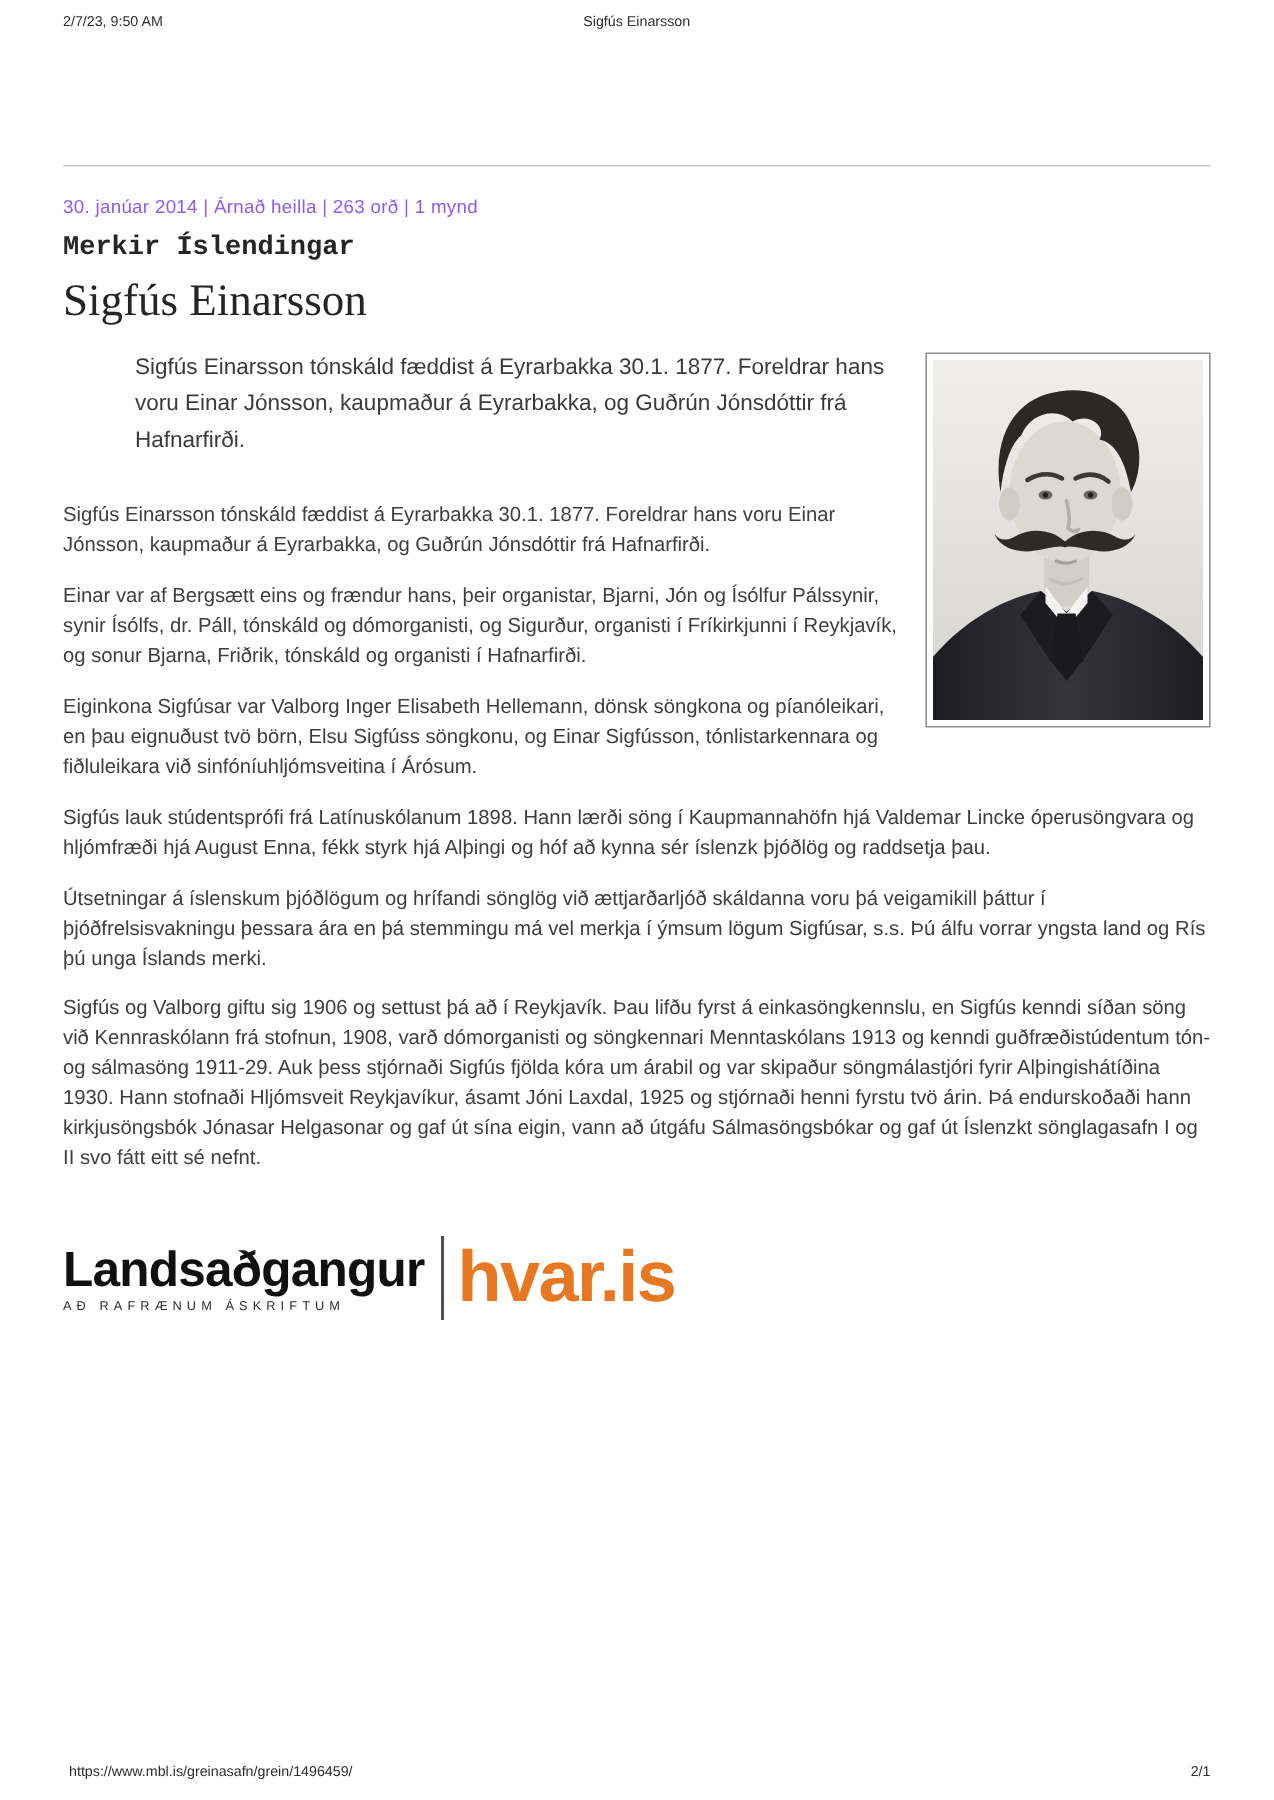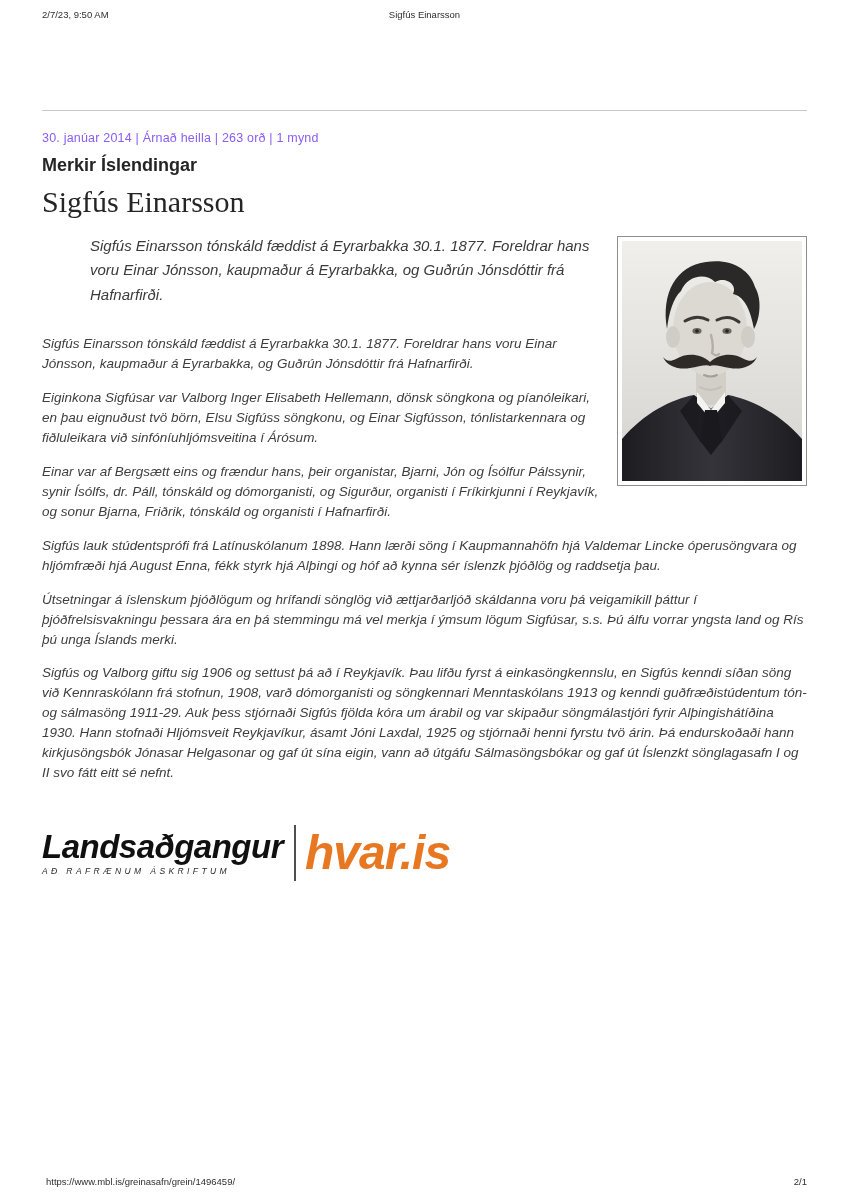--- a/index.html
+++ b/index.html
@@ -9,25 +9,25 @@
   }
   
   .print-header { position:absolute; top:9px; left:0; right:0; height:14px;
     font-size:9.5px; color:#2e2e2e; }
   .ph-time { position:absolute; left:42px; top:0; }
   .ph-title { display:block; text-align:center; }
   
   .content { position:absolute; top:110px; left:42px; width:765px; }
   .top-rule { border:none; border-top:1px solid #c8c8c8; margin:0; }
   .meta { margin-top:20px; font-size:12.5px; color:#8b5cf6; letter-spacing:0.2px; }
-  .category { margin-top:10px; font-family:Liberation Sans, sans-serif;
+  .category { margin-top:10px; font-family:Liberation Mono, monospace;
     font-weight:700; font-size:18px; color:#252525; }
   .title { margin:9px 0 0 0; font-family:"Liberation Serif","DejaVu Serif",serif;
     font-weight:400; font-size:30px; color:#252525; }
-  .article-body { margin-top:15px;font-style:italic; }
+  .article-body { margin-top:15px; }
   .photo-frame { float:right; width:180px; height:240px; padding:4px;
     border:1px solid #8d8d8d; background:#fff; margin:2px 0 18px 14px; }
   .photo-frame svg { display:block; }
   .lead { margin:2px 0 27px 48px; font-size:15px; line-height:1.62; color:#3b3b3b; }
   p.body { margin:0 0 14px 0; font-size:13.5px; line-height:1.48; color:#3e3e3e; }
   .clear { clear:both; }
   
   .logo-row { display:flex; align-items:stretch; margin-top:27px; }
   .logo-left { display:flex; flex-direction:column; justify-content:center; }
   .logo-name { font-size:33px; font-weight:700; color:#101010; letter-spacing:-0.5px; line-height:1.05; }
@@ -102,22 +102,22 @@
           <path d="M88,121 C78,112 64,112 54,118 C48,121 44,120 41,116 C45,126 58,129 68,127 C76,126 84,123 88,125 C92,123 100,126 108,127 C118,129 131,126 135,116 C132,120 128,121 122,118 C112,112 98,112 88,121 Z" fill="#2d2a27"></path>
 
           <path d="M82,134 q7,3 13,0" stroke="#a39f98" stroke-width="2" fill="none" stroke-linecap="round"></path>
           <path d="M78,146 q10,6 21,0" stroke="#c4c0b9" stroke-width="2" fill="none" stroke-linecap="round"></path>
         </svg>
       </div>
 
       <p class="lead">Sigfús Einarsson tónskáld fæddist á Eyrarbakka 30.1. 1877. Foreldrar hans voru Einar Jónsson, kaupmaður á Eyrarbakka, og Guðrún Jónsdóttir frá Hafnarfirði.</p>
 
       <p class="body">Sigfús Einarsson tónskáld fæddist á Eyrarbakka 30.1. 1877. Foreldrar hans voru Einar Jónsson, kaupmaður á Eyrarbakka, og Guðrún Jónsdóttir frá Hafnarfirði.</p>
+      <p class="body">Einar var af Bergsætt eins og frændur hans, þeir organistar, Bjarni, Jón og Ísólfur Pálssynir, synir Ísólfs, dr. Páll, tónskáld og dómorganisti, og Sigurður, organisti í Fríkirkjunni í Reykjavík, og sonur Bjarna, Friðrik, tónskáld og organisti í Hafnarfirði.</p>
       <p class="body">Eiginkona Sigfúsar var Valborg Inger Elisabeth Hellemann, dönsk söngkona og píanóleikari, en þau eignuðust tvö börn, Elsu Sigfúss söngkonu, og Einar Sigfússon, tónlistarkennara og fiðluleikara við sinfóníuhljómsveitina í Árósum.</p>
-      <p class="body">Einar var af Bergsætt eins og frændur hans, þeir organistar, Bjarni, Jón og Ísólfur Pálssynir, synir Ísólfs, dr. Páll, tónskáld og dómorganisti, og Sigurður, organisti í Fríkirkjunni í Reykjavík, og sonur Bjarna, Friðrik, tónskáld og organisti í Hafnarfirði.</p>
       <p class="body">Sigfús lauk stúdentsprófi frá Latínuskólanum 1898. Hann lærði söng í Kaupmannahöfn hjá Valdemar Lincke óperusöngvara og hljómfræði hjá August Enna, fékk styrk hjá Alþingi og hóf að kynna sér íslenzk þjóðlög og raddsetja þau.</p>
       <p class="body">Útsetningar á íslenskum þjóðlögum og hrífandi sönglög við ættjarðarljóð skáldanna voru þá veigamikill þáttur í þjóðfrelsisvakningu þessara ára en þá stemmingu má vel merkja í ýmsum lögum Sigfúsar, s.s. Þú álfu vorrar yngsta land og Rís þú unga Íslands merki.</p>
       <p class="body">Sigfús og Valborg giftu sig 1906 og settust þá að í Reykjavík. Þau lifðu fyrst á einkasöngkennslu, en Sigfús kenndi síðan söng við Kennraskólann frá stofnun, 1908, varð dómorganisti og söngkennari Menntaskólans 1913 og kenndi guðfræðistúdentum tón- og sálmasöng 1911-29. Auk þess stjórnaði Sigfús fjölda kóra um árabil og var skipaður söngmálastjóri fyrir Alþingishátíðina 1930. Hann stofnaði Hljómsveit Reykjavíkur, ásamt Jóni Laxdal, 1925 og stjórnaði henni fyrstu tvö árin. Þá endurskoðaði hann kirkjusöngsbók Jónasar Helgasonar og gaf út sína eigin, vann að útgáfu Sálmasöngsbókar og gaf út Íslenzkt sönglagasafn I og II svo fátt eitt sé nefnt.</p>
 
       <div class="clear"></div>
 
       <div class="logo-row">
         <div class="logo-left">
           <div class="logo-name">Landsaðgangur</div>
           <div class="logo-tagline">AÐ RAFRÆNUM ÁSKRIFTUM</div>

